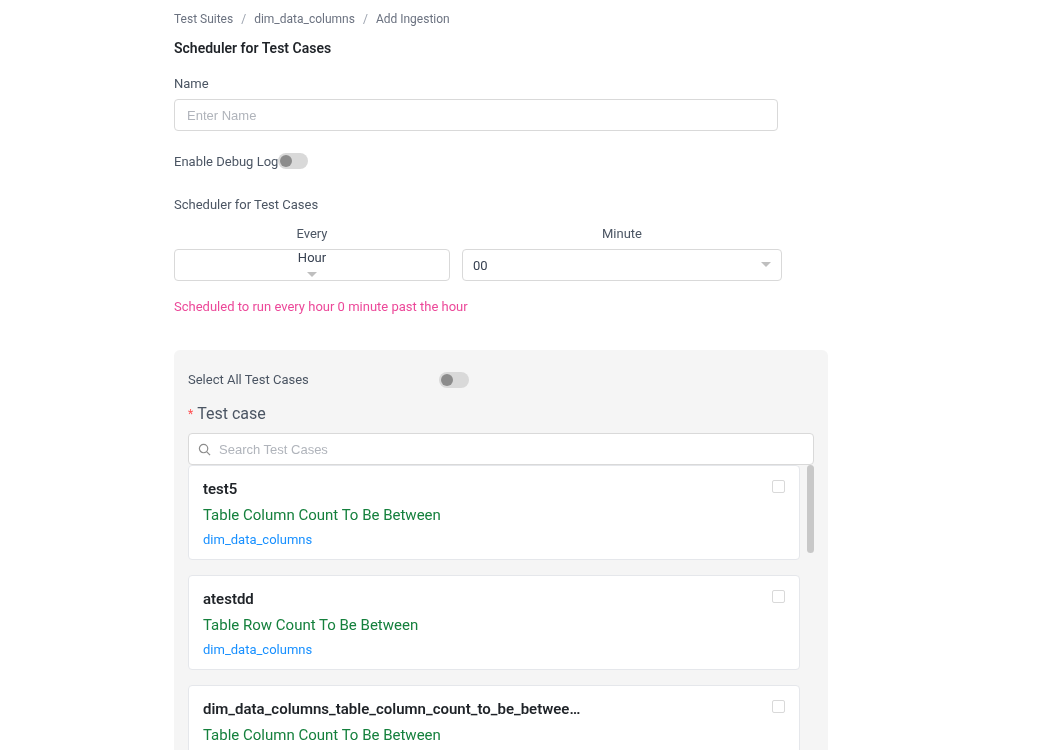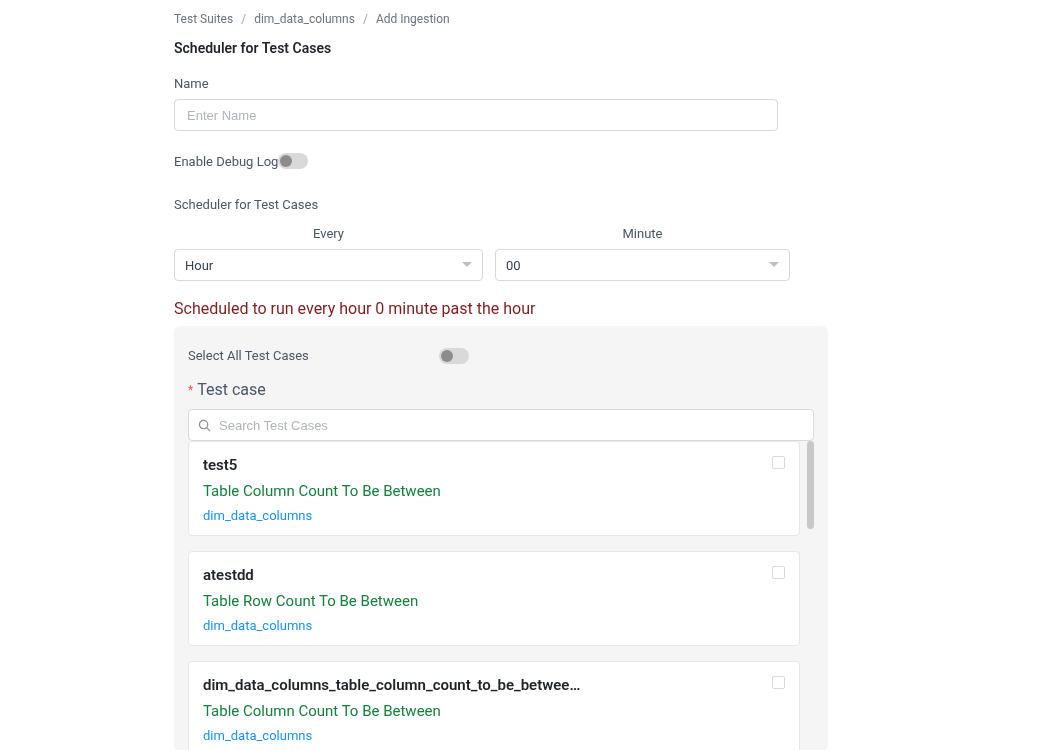--- a/index.html
+++ b/index.html
@@ -113,41 +113,42 @@
       padding: 0 10px;
       display: flex;
       align-items: center;
       justify-content: space-between;
       font-size: 13px;
       color: #374151;
       cursor: pointer;
       background: #fff;
     }
     .select-every {
-      width: 309px;
+      width: 276px;
+      flex-direction: column;
     }
     .select-minute {
-      width: 295px;
+      width: 320px;
     }
     .chevron-down {
       width: 10px;
       height: 10px;
       display: inline-flex;
       align-items: center;
       justify-content: center;
     }
     .chevron-down svg {
       width: 10px;
       height: 6px;
       fill: #bfbfbf;
     }
     .schedule-text {
-      font-size: 16px;
-      color: #7f1d1d;
-      margin-bottom: 8px;
+      font-size: 13px;
+      color: #ec4899;
+      margin-bottom: 36px;
     }
     .panel {
       width: 654px;
       background: #f5f5f5;
       border-radius: 6px;
       padding: 22px 14px 0 14px;
     }
     .select-all-row {
       display: flex;
       align-items: flex-start;

